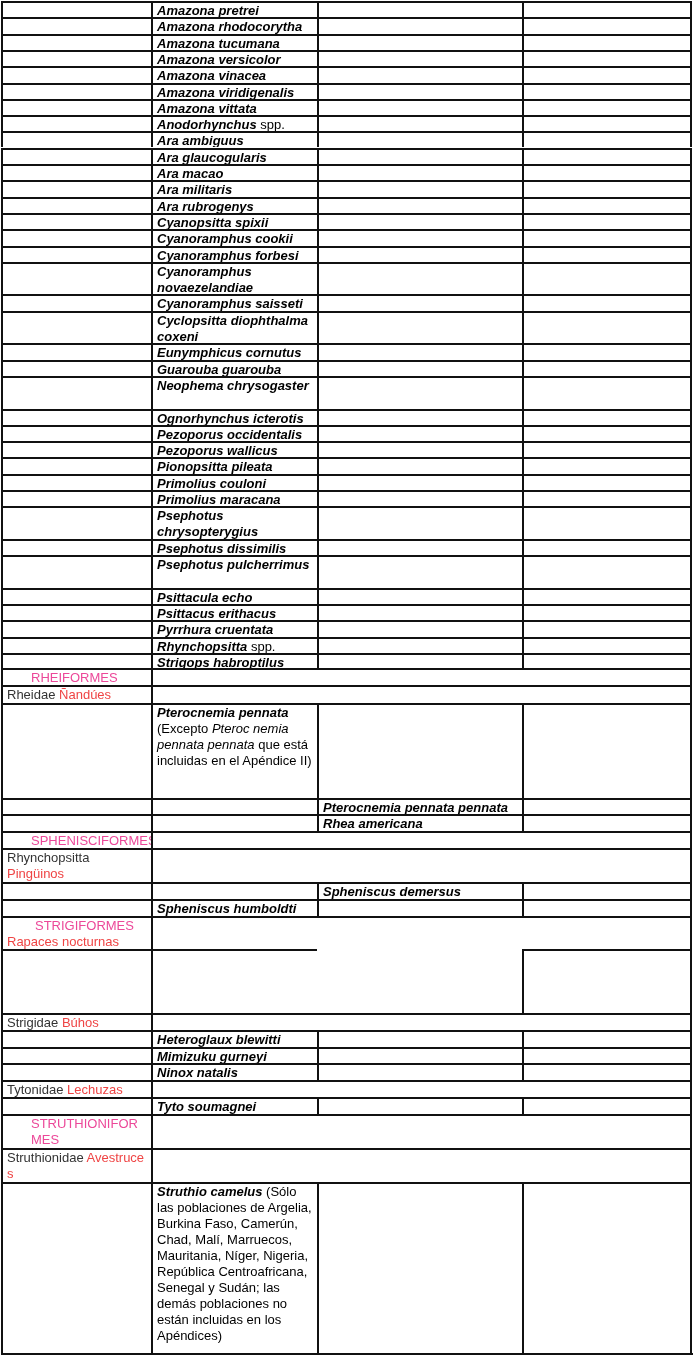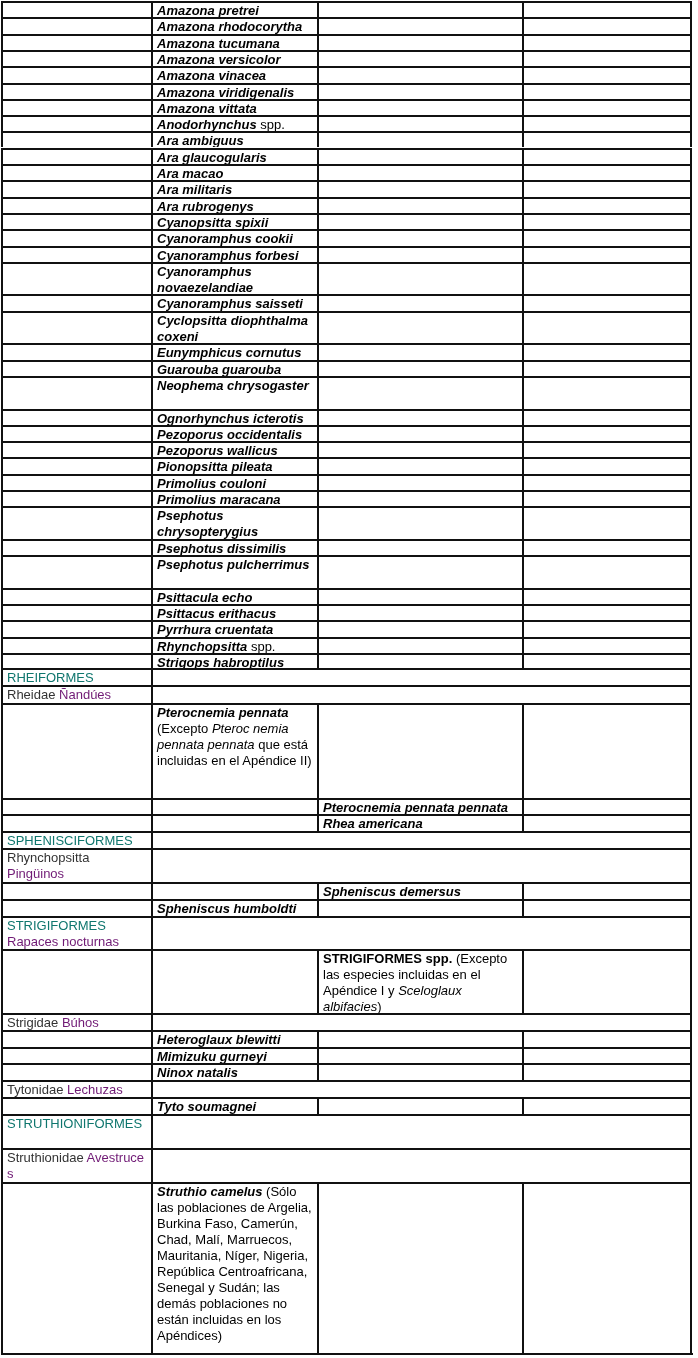--- a/index.html
+++ b/index.html
@@ -12,22 +12,22 @@
           padding: 0 4px; font-size: 13px; line-height: 16px; overflow: hidden; }
   .c1 { left: 0; width: 150px; }
   .c2 { left: 150px; width: 166px; }
   .c3 { left: 316px; width: 205px; }
   .c4 { left: 521px; width: 170px; border-right: 2px solid #111; }
   .span234 { left: 150px; width: 541px; border-right: 2px solid #111; }
   .sp { font-weight: bold; font-style: italic; }
   .it { font-style: italic; }
   .b { font-weight: bold; }
   .taxon { color: #333; }
-  .common { color: #701a75; }
-  .order { color: #0f766e; }
+  .common { color: #ef4444; }
+  .order { color: #ec4899; padding-left: 28px; }
   #bottom-line { position: absolute; left: 1px; top: 1353px; width: 692px; height: 2px; background: #111; }
 </style>
 </head>
 <body>
 
 <div id="doc">
 
   <div id="parrot-rows">
       <div class="row" style="top: 1px; height: 16px;">
         <div class="cell c1"></div>
@@ -295,21 +295,20 @@
     <div class="cell c4"></div>
   </div>
 
   <div class="row" style="top:916px;height:33px;">
     <div class="cell c1"><span class="order">STRIGIFORMES</span> <span class="common">Rapaces nocturnas</span></div>
     <div class="cell span234"></div>
   </div>
   <div class="row" style="top:949px;height:64px;">
     <div class="cell c1"></div>
     <div class="cell c2"></div>
-    <div class="cell c3"><span class="b">STRIGIFORMES spp.</span><span> (Excepto las especies incluidas en el Apéndice I y </span><span class="it">Sceloglaux albifacies</span><span>)</span></div>
     <div class="cell c4"></div>
   </div>
   <div class="row" style="top:1013px;height:17px;">
     <div class="cell c1"><span class="taxon">Strigidae</span> <span class="common">Búhos</span></div>
     <div class="cell span234"></div>
   </div>
   <div class="row" style="top:1030px;height:17px;">
     <div class="cell c1"></div>
     <div class="cell c2 sp">Heteroglaux blewitti</div>
     <div class="cell c3"></div>

